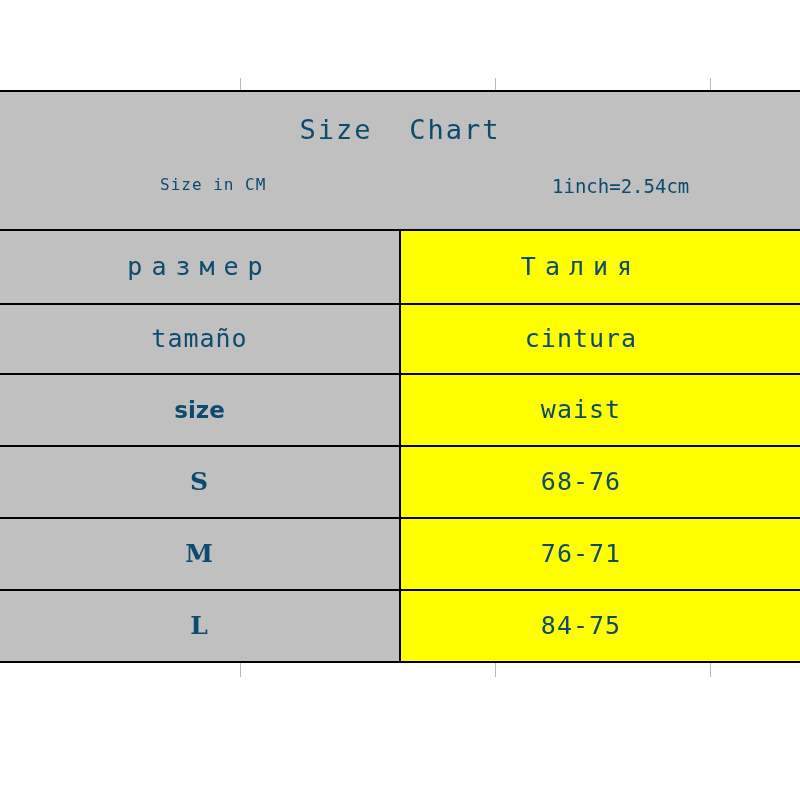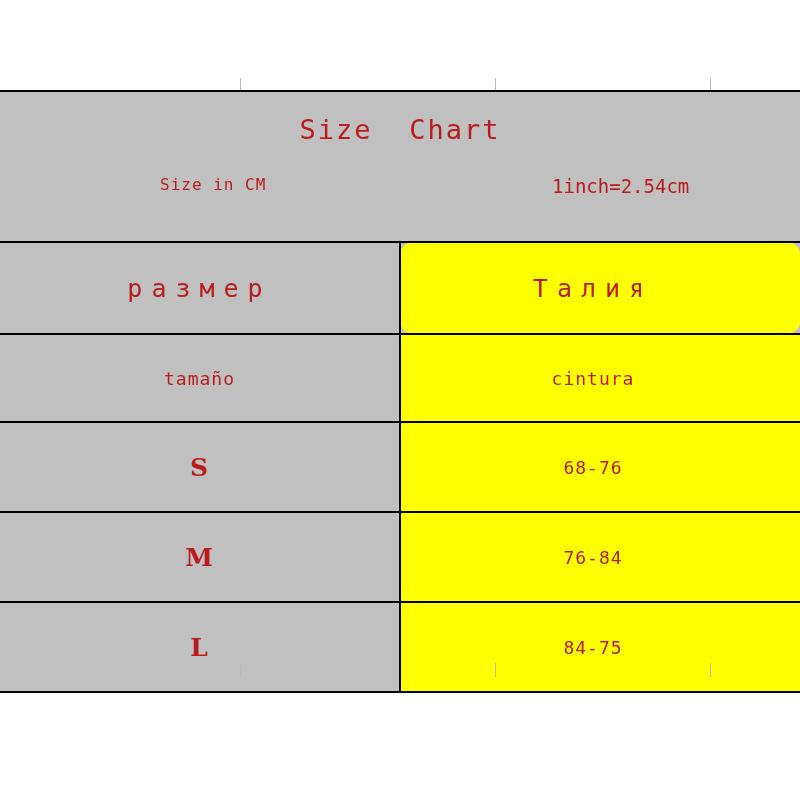--- a/index.html
+++ b/index.html
@@ -30,24 +30,24 @@
     left: 0;
     top: 90px;
     width: 800px;
     height: 573px;
     border-collapse: collapse;
     table-layout: fixed;
     background: #c0c0c0;
   }
   .size-table td {
     border: 2px solid #000000;
-    padding: 12px;
+    padding: 0;
     text-align: center;
     vertical-align: middle;
-    color: #b91c1c;
+    color: #0c4a6e;
     font-family: "DejaVu Sans Mono", monospace;
   }
   
   .size-table td.first { border-left: none; }
   .size-table td.last  { border-right: none; }
 
   .col-left  { width: 240px; background: #c0c0c0; }
   .col-right { background: #ffff00; }
 
   
@@ -76,30 +76,30 @@
   }
   .header-sub-right {
     position: absolute;
     left: 552px;
     top: 83px;
     font-size: 19px;
     white-space: pre;
   }
 
   
-  .row-loc-top td { height: 66px; border-radius: 13px; }
+  .row-loc-top td { height: 66px; }
   .row-loc-bot td { height: 62px; }
 
   .txt-spaced {
     font-size: 25px;
     letter-spacing: 9px;
     white-space: pre;
   }
   .txt-plain {
-    font-size: 18px;
+    font-size: 25px;
     letter-spacing: 1px;
     white-space: pre;
   }
   .txt-bold {
     font-size: 23px;
     font-weight: bold;
     font-family: "DejaVu Sans", sans-serif;
     letter-spacing: 0;
     white-space: pre;
   }
@@ -150,36 +150,44 @@
 
     <tr class="row-loc-bot">
       <td class="col-left first" style="border-top:none">
         <span class="txt-plain">tamaño</span>
       </td>
       <td class="col-right last" style="border-top:none">
         <span class="yellow-inner txt-plain">cintura</span>
       </td>
     </tr>
 
+    <tr class="row-data">
+      <td class="col-left first">
+        <span class="txt-bold">size</span>
+      </td>
+      <td class="col-right last">
+        <span class="yellow-inner txt-plain">waist</span>
+      </td>
+    </tr>
 
     <tr class="row-data">
       <td class="col-left first" style="border-top:none">
         <span class="txt-serif">S</span>
       </td>
       <td class="col-right last" style="border-top:none">
         <span class="yellow-inner txt-plain">68-76</span>
       </td>
     </tr>
 
     <tr class="row-data">
       <td class="col-left first" style="border-top:none">
         <span class="txt-serif">M</span>
       </td>
       <td class="col-right last" style="border-top:none">
-        <span class="yellow-inner txt-plain">76-84</span>
+        <span class="yellow-inner txt-plain">76-71</span>
       </td>
     </tr>
 
     <tr class="row-data">
       <td class="col-left first" style="border-top:none">
         <span class="txt-serif">L</span>
       </td>
       <td class="col-right last" style="border-top:none">
         <span class="yellow-inner txt-plain">84-75</span>
       </td>

